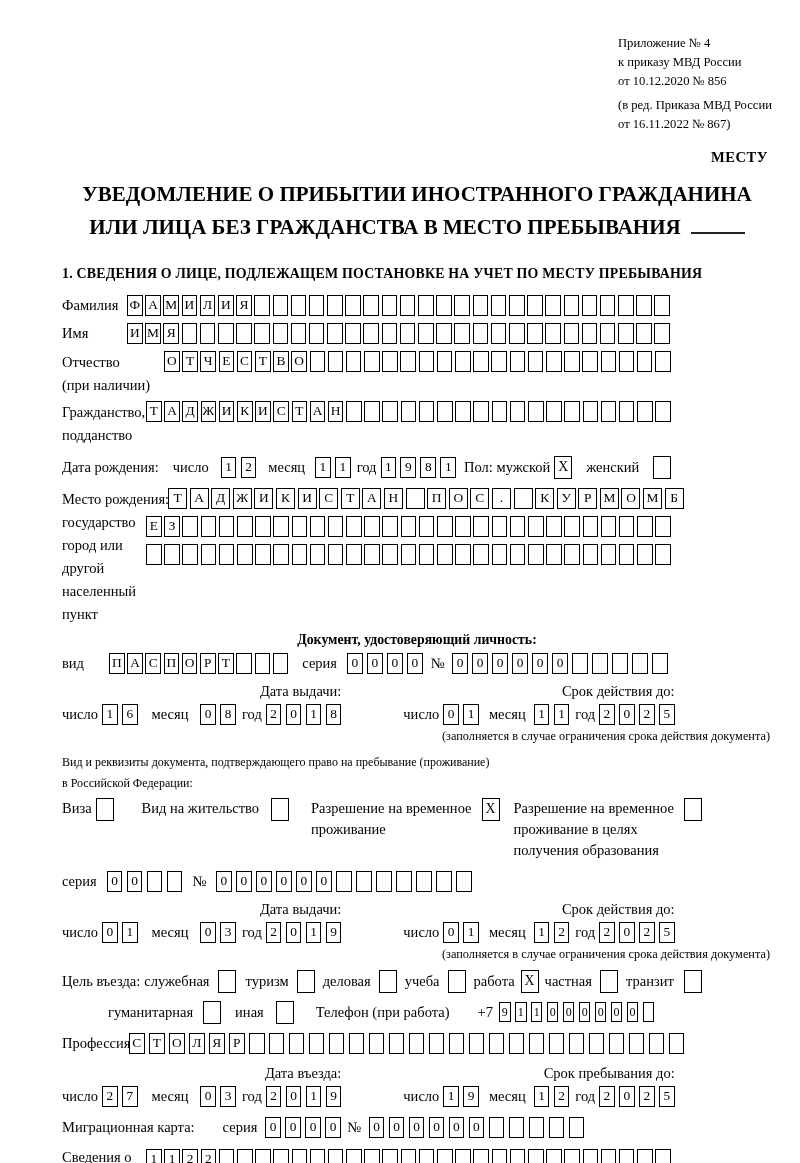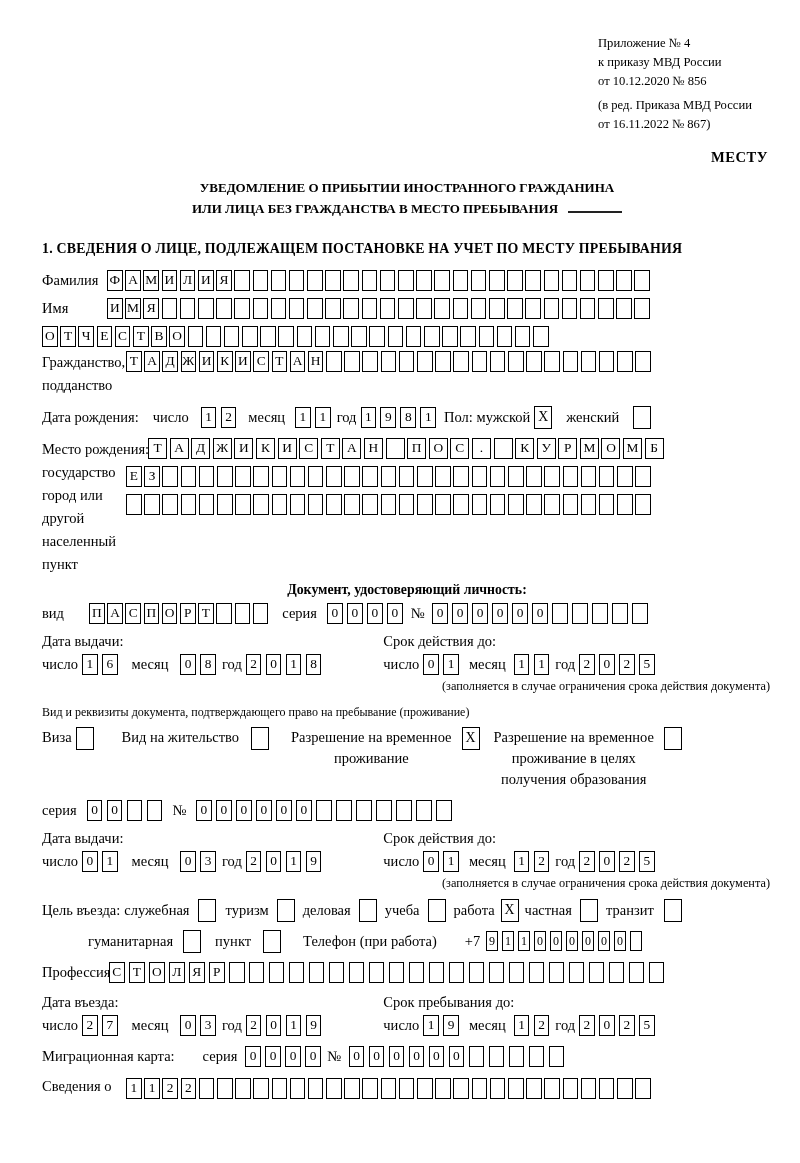--- a/index.html
+++ b/index.html
@@ -1,24 +1,24 @@
 <!DOCTYPE html>
 <html><head>
 <meta charset="utf-8">
 <style>
   *{box-sizing:border-box;margin:0;padding:0}
   html,body{background:#ffffff}
   .page{width:800px;height:1163px;background:#fff;color:#000;
         font-family:"Liberation Serif","DejaVu Serif",serif;
-        padding:34px 28px 16px 42px;overflow:hidden;position:relative}
+        padding:34px 28px 16px 62px;overflow:hidden;position:relative}
   
   .appendix{margin-left:556px;font-size:12.6px;line-height:1.5}
   .appendix .block2{margin-top:5px}
   .forma{text-align:right;font-weight:700;font-size:14.6px;margin-top:16px;padding-right:4px;letter-spacing:.5px}
-  .title{text-align:center;font-weight:700;font-size:13px;line-height:1.55;margin-top:12px}
+  .title{text-align:center;font-weight:700;font-size:21px;line-height:1.55;margin-top:12px}
   .u{display:inline-block;width:54px;border-bottom:2.2px solid #222;height:14px;margin-left:10px;vertical-align:baseline}
   .sec{font-weight:700;font-size:13.9px;margin-top:22px;white-space:nowrap;letter-spacing:.2px}
   
   .row{display:flex;align-items:center;margin-top:7px;font-size:14.5px}
   .row.top{align-items:flex-start}
   .lbl{flex:none}
   .lblcol{flex:none;line-height:23px}
   .w64{width:65px}.w102{width:102px}.w84{width:84px}
   
   .br{display:inline-flex;gap:2.6px;flex:none;align-items:center}
@@ -28,28 +28,28 @@
   .sm .box{width:11.6px;height:20px;font-size:12px}
   .cb .box{width:18px;height:23px;font-size:13.8px}
   .g4{gap:4.4px}
   .ml4{margin-left:4px}.ml6{margin-left:6px}.ml8{margin-left:8px}.ml10{margin-left:10px}
   .ml12{margin-left:12px}.ml14{margin-left:14px}.ml22{margin-left:22px}.ml28{margin-left:28px}
   
   .center-b{font-weight:700;text-align:center;font-size:13.8px;margin-top:10px}
   
   .dates{display:flex;margin-top:9px;font-size:14.5px}
   .dgroup{display:flex;flex-direction:column}
-  .dhead{text-align:left;font-size:14.5px;margin-bottom:4px}
+  .dhead{text-align:right;font-size:14.5px;margin-bottom:4px}
   .drow{display:flex;align-items:center}
   .note{font-size:12.3px;text-align:right;margin-top:4px;padding-right:2px}
   .intro{font-size:12px;margin-top:8px;line-height:1.75}
   
   .opts{display:flex;align-items:flex-start;margin-top:4px;font-size:14.5px;line-height:1.45}
   .opt{display:flex;align-items:flex-start}
-  .optlines{text-align:center}
+  .optlines{}
   .mb7{margin-bottom:7px}
   .stack{display:flex;flex-direction:column}
 </style>
 </head>
 <body>
 
 <div class="page">
 
   <div class="appendix">
     <div>Приложение № 4</div>
@@ -134,20 +134,24 @@
         <span class="box"></span>
         <span class="box"></span>
         <span class="box"></span>
         <span class="box"></span>
         <span class="box"></span>
         <span class="box"></span>
       </span>
   </div>
 
   <div class="row top">
+    <span class="lblcol w102">
+      <span style="display:block">Отчество</span>
+      <span style="display:block">(при наличии)</span>
+    </span>
     <span class="br">
         <span class="box">О</span>
         <span class="box">Т</span>
         <span class="box">Ч</span>
         <span class="box">Е</span>
         <span class="box">С</span>
         <span class="box">Т</span>
         <span class="box">В</span>
         <span class="box">О</span>
         <span class="box"></span>
@@ -421,20 +425,21 @@
             <span class="box">2</span>
             <span class="box">5</span>
           </span>
       </div>
     </div>
   </div>
   <div class="note">(заполняется в случае ограничения срока действия документа)</div>
 
   <div class="intro">
     <div>Вид и реквизиты документа, подтверждающего право на пребывание (проживание)</div>
+    <div>в Российской Федерации:</div>
   </div>
 
   <div class="opts">
     <div class="opt">
       <span>Виза</span>
       <span class="br cb ml4">
           <span class="box"></span>
         </span>
     </div>
     <div class="opt ml28">
@@ -568,21 +573,21 @@
     <span class="br cb ml10">
         <span class="box"></span>
       </span>
   </div>
 
   <div class="row" style="margin-top:8px">
     <span class="lbl" style="margin-left:46px">гуманитарная</span>
     <span class="br cb ml10">
         <span class="box"></span>
       </span>
-    <span class="ml14">пункт</span>
+    <span class="ml14">иная</span>
     <span class="br cb ml12">
         <span class="box"></span>
       </span>
     <span class="ml22">Телефон (при работа)</span>
     <span class="ml28">+7</span>
     <span class="br sm g4 ml6">
         <span class="box">9</span>
         <span class="box">1</span>
         <span class="box">1</span>
         <span class="box">0</span>

